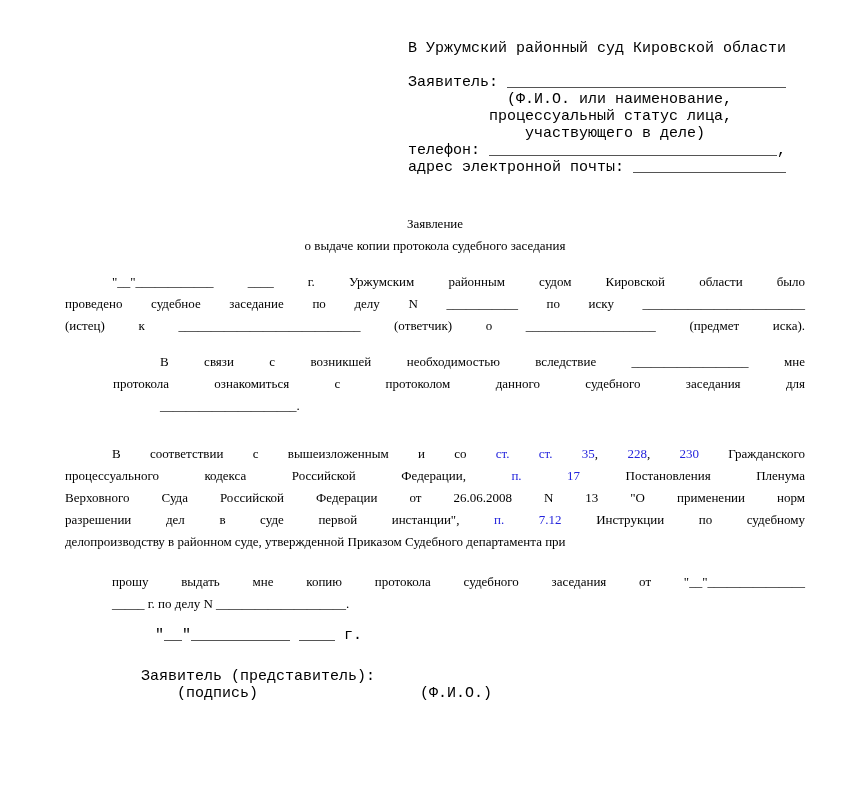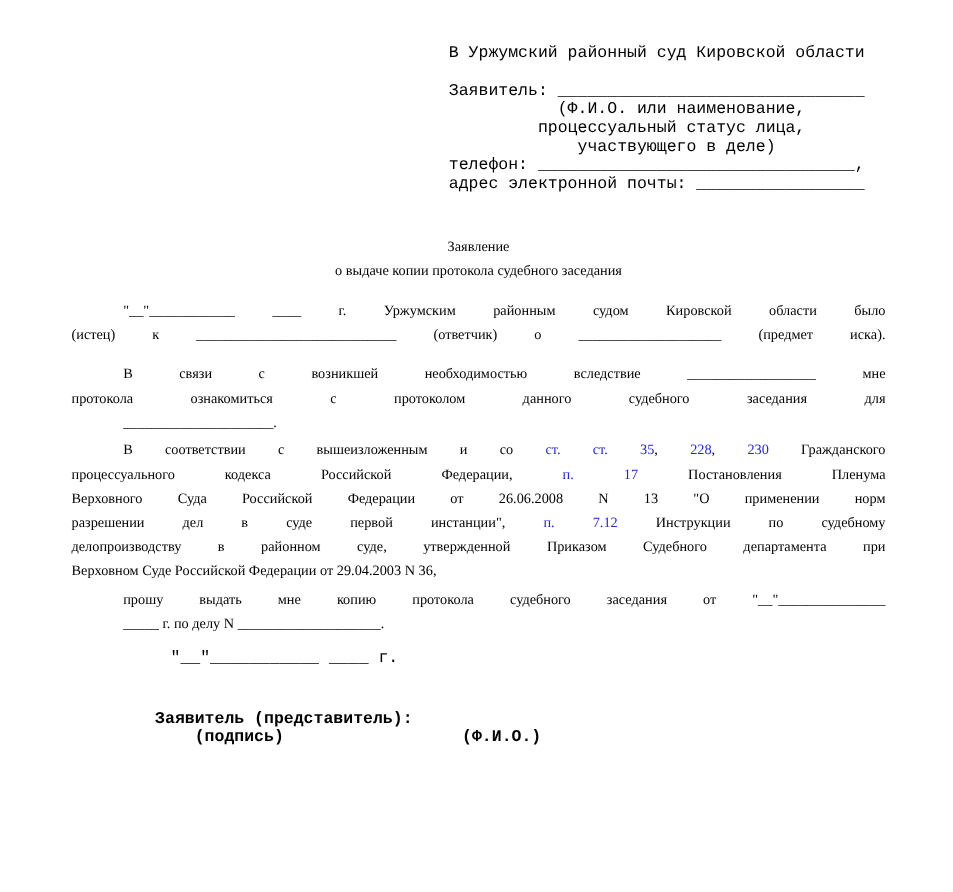--- a/index.html
+++ b/index.html
@@ -41,25 +41,25 @@
   .title-block .line { text-align: center; }
   .body-para .line {
     text-align: justify;
     text-align-last: justify;
   }
   .body-para .line:last-child { text-align-last: left; }
   .body-para.justify-all .line:last-child { text-align-last: justify; }
   .body-para .line:first-child { text-indent: 47px; }
   .body-para .line.indented { text-indent: 47px; }
   .p1 { margin-top: 14px; }
-  .p2 { margin-top: 14px; }
-  .p3 { margin-top: 3px; }
-  .p4 { margin-top: 4px; }
+  .p2 { margin-top: 14px; margin-left: 48px; }
+  .p3 { margin-top: 26px; }
+  .p4 { margin-top: 18px; }
   .footer-date { margin-top: 12px; margin-left: 90px; }
-  .sig-block { margin-top: 38px; margin-left: 76px; font-weight: bold; }
+  .sig-block { margin-top: 24px; margin-left: 76px; }
   .doc-link { color: var(--link-color); cursor: pointer; }
 </style>
 </head>
 <body>
 
 <div class="page">
   <div class="content">
 
     <div class="mono header-block">
         <div class="line"><span>В Уржумский районный суд Кировской области</span></div>
@@ -72,36 +72,36 @@
         <div class="line"><span>адрес электронной почты: _________________</span></div>
       </div>
 
     <div class="serif title-block">
         <div class="line"><span>Заявление</span></div>
         <div class="line"><span>о выдаче копии протокола судебного заседания</span></div>
       </div>
 
     <div class="serif body-para justify-all p1">
         <div class="line"><span>"__"____________ ____ г. Уржумским районным судом Кировской области было</span></div>
+        <div class="line"><span>проведено судебное заседание по делу N ___________ по иску _________________________</span></div>
         <div class="line"><span>(истец) к ____________________________ (ответчик) о ____________________ (предмет иска).</span></div>
       </div>
 
     <div class="serif body-para p2">
         <div class="line"><span>В связи с возникшей необходимостью вследствие __________________ мне</span></div>
         <div class="line"><span>протокола ознакомиться с протоколом данного судебного заседания для</span></div>
         <div class="line indented"><span>_____________________.</span></div>
       </div>
 
     <div class="serif body-para p3">
         <div class="line"><span>В соответствии с вышеизложенным и со </span><span class="doc-link">ст. ст. 35</span><span>, </span><span class="doc-link">228</span><span>, </span><span class="doc-link">230</span><span> Гражданского</span></div>
         <div class="line"><span>процессуального кодекса Российской Федерации, </span><span class="doc-link">п. 17</span><span> Постановления Пленума</span></div>
         <div class="line"><span>Верховного Суда Российской Федерации от 26.06.2008 N 13 "О применении норм</span></div>
         <div class="line"><span>разрешении дел в суде первой инстанции", </span><span class="doc-link">п. 7.12</span><span> Инструкции по судебному</span></div>
         <div class="line"><span>делопроизводству в районном суде, утвержденной Приказом Судебного департамента при</span></div>
-        <div class="line"><span>Верховном Суде Российской Федерации от 29.04.2003 N 36,</span></div>
       </div>
 
     <div class="serif body-para p4">
         <div class="line"><span>прошу выдать мне копию протокола судебного заседания от "__"_______________</span></div>
         <div class="line indented"><span>_____ г. по делу N ____________________.</span></div>
       </div>
 
     <div class="mono footer-date">
         <div class="line"><span>"__"___________ ____ г.</span></div>
       </div>

